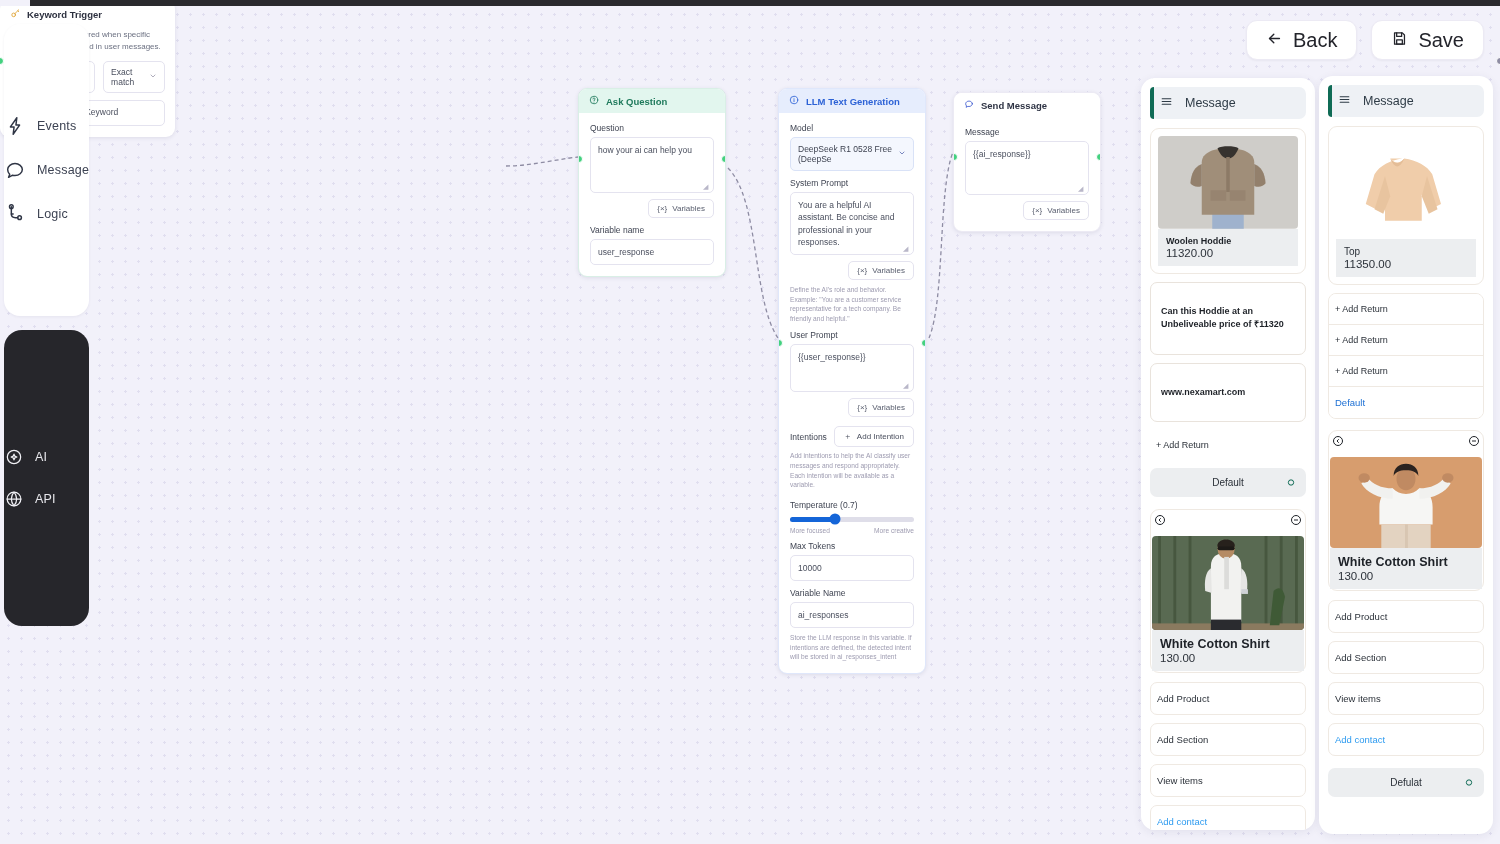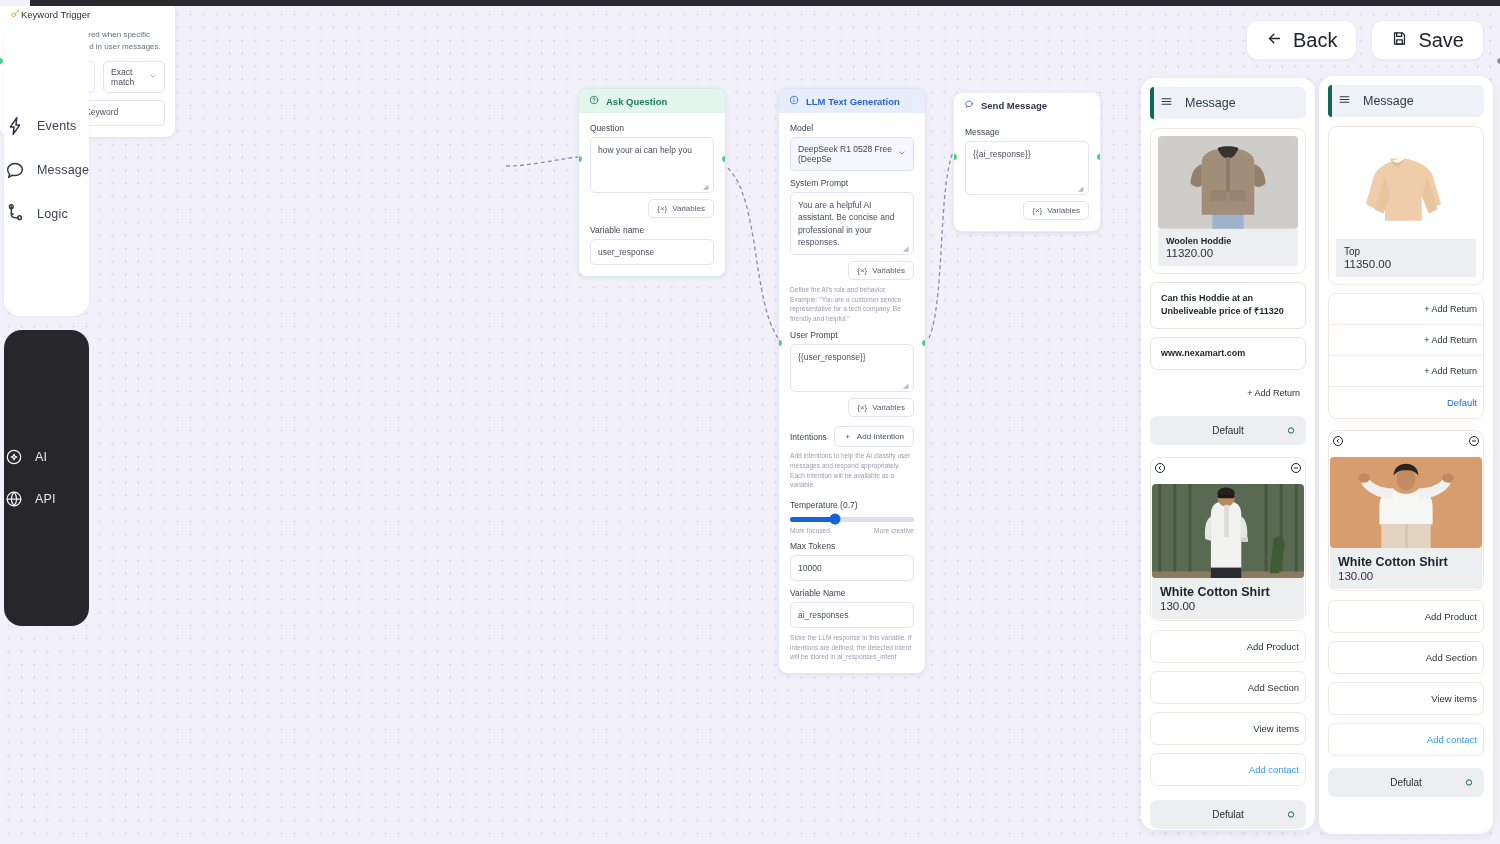--- a/index.html
+++ b/index.html
@@ -97,21 +97,21 @@
     padding: 6px 7px; display: flex; align-items: center; justify-content: space-between;
     cursor: pointer;
   }
   .handle {
     position: absolute; width: 8px; height: 8px; border-radius: 50%;
     background: #43d17f; border: 1px solid #fff; z-index: 20;
   }
 
   
   #node-keyword { left: 331px; top: 98px; width: 175px; padding: 8px 10px 11px; background:#fff; border-radius:9px; box-shadow:0 1px 4px rgba(40,40,80,.10); }
-  .kw-title { display: flex; align-items: center; font-size: 9.5px; font-weight: 400; color: #2d3140; margin-bottom: 8px; }
+  .kw-title { display: flex; align-items: center; gap: 6px; font-size: 9.5px; font-weight: 700; color: #2d3140; margin-bottom: 8px; }
   .kw-desc { font-size: 8px; color: #6b7081; line-height: 1.5; margin-bottom: 8px; }
   .kw-desc b { color: #2d3140; }
   .kw-row { display: flex; gap: 8px; }
   .kw-inp { flex: 1 1 58%; border: 1px solid #e4e3ef; border-radius: 5px; padding: 5px 7px; font-size: 8.5px; color: #4a4f5e; background:#fff; }
   .kw-sel { flex: 1 1 42%; border: 1px solid #e4e3ef; border-radius: 5px; padding: 5px 7px; font-size: 8.5px; color: #4a4f5e; background:#fff; display:flex; align-items:center; justify-content:space-between; cursor:pointer;}
   .kw-add { margin-top: 7px; border: 1px solid #e4e3ef; border-radius: 5px; padding: 6px; font-size: 8.5px; color: #4a4f5e; text-align:center; background:#fff; cursor:pointer; }
 
   
   .hd-green { background: #e2f6ee; color: #1f7a5c; }
   .hd-blue  { background: #e6edfd; color: #2d62d6; }
@@ -154,24 +154,24 @@
   .panel-hd-title { font-size: 12.5px; color: #2e3b46; margin-left: 2px; }
   .card {
     margin-top: 9px; background: #fff; border: 1px solid #efe9e2;
     border-radius: 9px; padding: 7px;
   }
   .prod-img { width: 100%; border-radius: 4px; display:block; }
   .prod-meta { background: #eceef0; padding: 7px 8px; }
   .prod-name { font-size: 9px; font-weight: 700; color: #1e2228; }
   .prod-name.lg { font-size: 12.5px; font-weight: 700; }
   .prod-price { font-size: 11.5px; color: #2b3139; margin-top: 1px; }
-  .txt-card { margin-top: 8px; border: 1px solid #e9e3dc; border-radius: 7px; padding: 9px 10px; font-size: 9px; font-weight: 700; color: #1e2228; line-height: 1.5; background:#fff;}
+  .txt-card { margin-top: 8px; border: 1px solid #e9e3dc; border-radius: 7px; padding: 22px 10px; font-size: 9px; font-weight: 700; color: #1e2228; line-height: 1.5; background:#fff;}
   .row-btn {
     border: 1px solid #efe9e2; border-radius: 7px; background: #fff;
-    text-align: right; font-size: 9.5px; color: #2b3139;
+    text-align: left; font-size: 9.5px; color: #2b3139;
     padding: 10px 6px; cursor: pointer;
   }
   .row-btn.link { color: #2e9bf0; }
   .row-btn.link-dk { color: #1c6fd4; }
   .row-btn.plus { font-size: 9px; }
   .pill {
     margin-top: 8px; background: #eceef0; border-radius: 7px;
     display: flex; align-items: center; justify-content: center;
     padding: 9px 10px; font-size: 10px; color: #2b3139; position: relative; cursor:pointer;
   }

